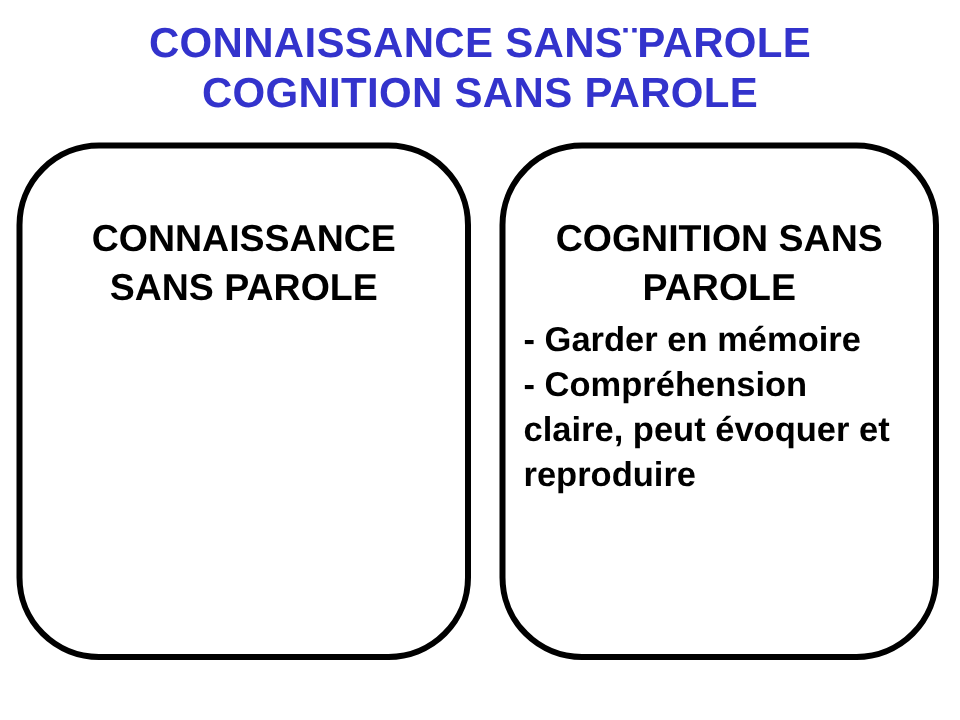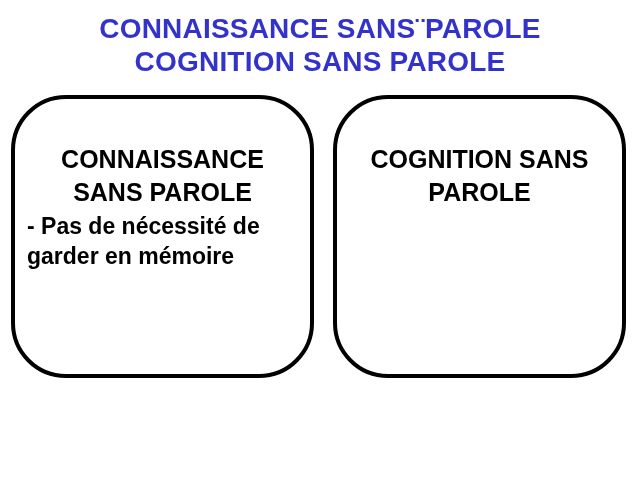--- a/index.html
+++ b/index.html
@@ -23,21 +23,21 @@
     width: 640px;
     text-align: center;
     color: #3333CC;
     font-size: 28px;
     line-height: 33px;
     letter-spacing: 0.2px;
   }
   .box {
     position: absolute;
     top: 95px;
-    height: 283px;
+    height: 345px;
     border: 4px solid #000000;
     border-radius: 55px;
     box-sizing: border-box;
     background: #ffffff;
     color: #000000;
     padding: 44px 12px 0 12px;
   }
   .box-left {
     left: 11px;
     width: 303px;
@@ -67,23 +67,24 @@
 <div class="slide">
 
   <div class="title">
     <div>CONNAISSANCE SANS¨PAROLE</div>
     <div>COGNITION SANS PAROLE</div>
   </div>
 
   <div class="box box-left">
     <div class="box-heading">CONNAISSANCE SANS PAROLE</div>
     <div class="box-body">
-      <div class="box-item">- Pas de nécessité de garder en mémoire</div>
     </div>
   </div>
 
   <div class="box box-right">
     <div class="box-heading">COGNITION SANS PAROLE</div>
     <div class="box-body">
+      <div class="box-item">- Garder en mémoire</div>
+      <div class="box-item">- Compréhension claire, peut évoquer et reproduire</div>
     </div>
   </div>
 
 </div>
 
 </body></html>

